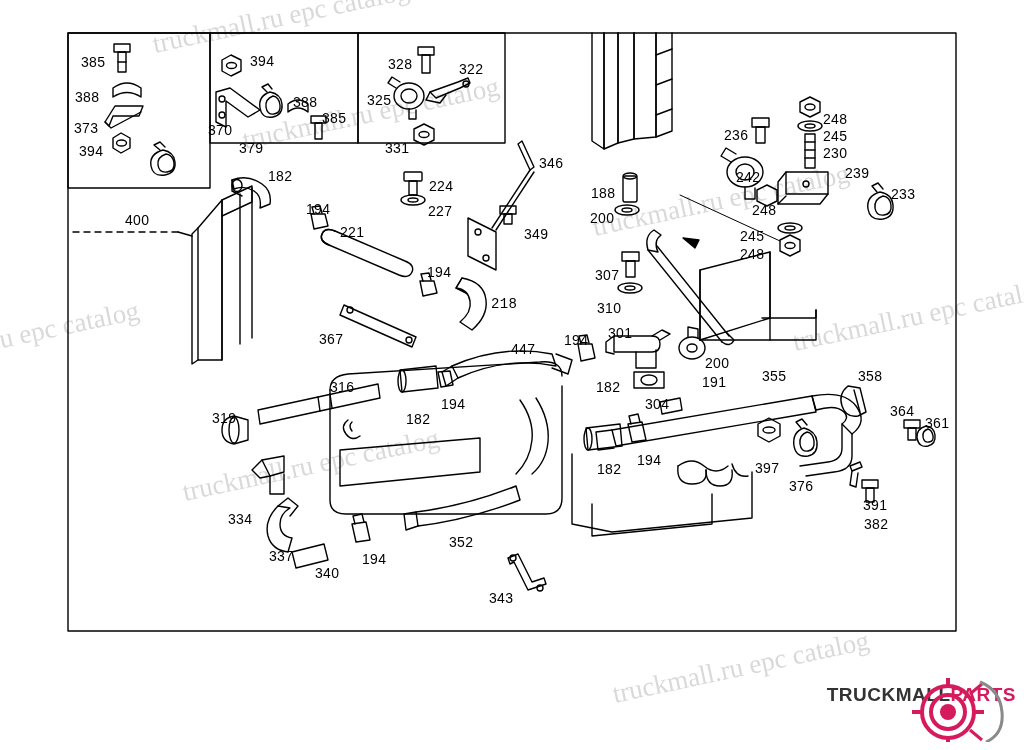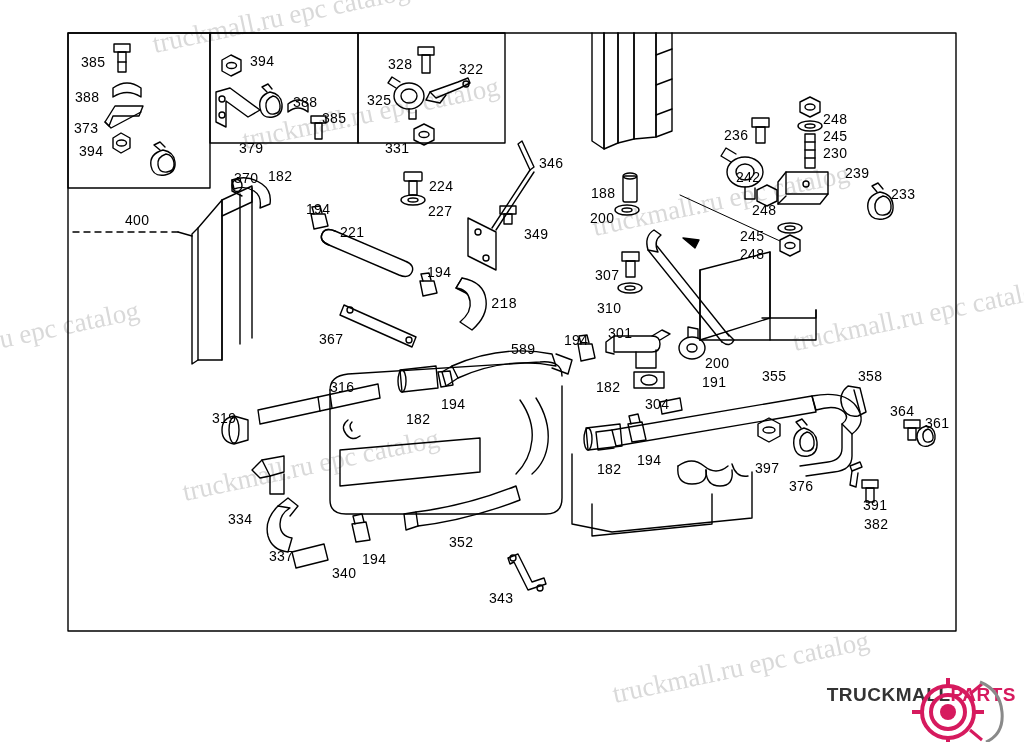--- a/index.html
+++ b/index.html
@@ -454,21 +454,21 @@
     </g>
   </svg>
 
   <div class="layer" id="callout-layer">
       <div class="callout" style="left: 81px; top: 54px;">385</div>
       <div class="callout" style="left: 75px; top: 89px;">388</div>
       <div class="callout" style="left: 74px; top: 120px;">373</div>
       <div class="callout" style="left: 79px; top: 143px;">394</div>
       <div class="callout" style="left: 125px; top: 176px; margin-top: 36px;">400</div>
       <div class="callout" style="left: 250px; top: 53px;">394</div>
-      <div class="callout" style="left: 234px; top: 122px; margin-top: 48px;">370</div>
+      <div class="callout" style="left: 208px; top: 122px;">370</div>
       <div class="callout" style="left: 239px; top: 140px;">379</div>
       <div class="callout" style="left: 293px; top: 94px;">388</div>
       <div class="callout" style="left: 322px; top: 110px;">385</div>
       <div class="callout" style="left: 388px; top: 56px;">328</div>
       <div class="callout" style="left: 459px; top: 61px;">322</div>
       <div class="callout" style="left: 367px; top: 92px;">325</div>
       <div class="callout" style="left: 385px; top: 140px;">331</div>
       <div class="callout" style="left: 268px; top: 168px;">182</div>
       <div class="callout" style="left: 429px; top: 178px;">224</div>
       <div class="callout" style="left: 428px; top: 203px;">227</div>
@@ -481,39 +481,39 @@
       <div class="callout" style="left: 524px; top: 226px;">349</div>
       <div class="callout" style="left: 591px; top: 185px;">188</div>
       <div class="callout" style="left: 590px; top: 210px;">200</div>
       <div class="callout" style="left: 595px; top: 267px;">307</div>
       <div class="callout" style="left: 597px; top: 300px;">310</div>
       <div class="callout" style="left: 608px; top: 325px;">301</div>
       <div class="callout" style="left: 564px; top: 332px;">194</div>
       <div class="callout" style="left: 596px; top: 379px;">182</div>
       <div class="callout" style="left: 678px; top: 374px; margin-left: 24px;">191</div>
       <div class="callout" style="left: 705px; top: 355px;">200</div>
-      <div class="callout" style="left: 511px; top: 341px;">589</div>
+      <div class="callout" style="left: 511px; top: 341px;">447</div>
       <div class="callout" style="left: 330px; top: 379px;">316</div>
       <div class="callout" style="left: 212px; top: 410px;">319</div>
       <div class="callout" style="left: 406px; top: 411px;">182</div>
       <div class="callout" style="left: 441px; top: 396px;">194</div>
       <div class="callout" style="left: 645px; top: 396px;">304</div>
       <div class="callout" style="left: 762px; top: 368px;">355</div>
       <div class="callout" style="left: 858px; top: 368px;">358</div>
       <div class="callout" style="left: 890px; top: 403px;">364</div>
       <div class="callout" style="left: 925px; top: 415px;">361</div>
       <div class="callout" style="left: 755px; top: 460px;">397</div>
       <div class="callout" style="left: 789px; top: 478px;">376</div>
       <div class="callout" style="left: 818px; top: 497px; margin-left: 45px;">391</div>
       <div class="callout" style="left: 864px; top: 516px;">382</div>
       <div class="callout" style="left: 597px; top: 461px;">182</div>
       <div class="callout" style="left: 637px; top: 452px;">194</div>
       <div class="callout" style="left: 228px; top: 511px;">334</div>
       <div class="callout" style="left: 269px; top: 548px;">337</div>
-      <div class="callout" style="left: 332px; top: 565px;">340</div>
+      <div class="callout" style="left: 315px; top: 565px;">340</div>
       <div class="callout" style="left: 362px; top: 551px;">194</div>
       <div class="callout" style="left: 449px; top: 534px;">352</div>
       <div class="callout" style="left: 489px; top: 590px;">343</div>
       <div class="callout" style="left: 724px; top: 127px;">236</div>
       <div class="callout" style="left: 736px; top: 169px;">242</div>
       <div class="callout" style="left: 752px; top: 202px;">248</div>
       <div class="callout" style="left: 823px; top: 111px;">248</div>
       <div class="callout" style="left: 823px; top: 128px;">245</div>
       <div class="callout" style="left: 823px; top: 145px;">230</div>
       <div class="callout" style="left: 845px; top: 165px;">239</div>

